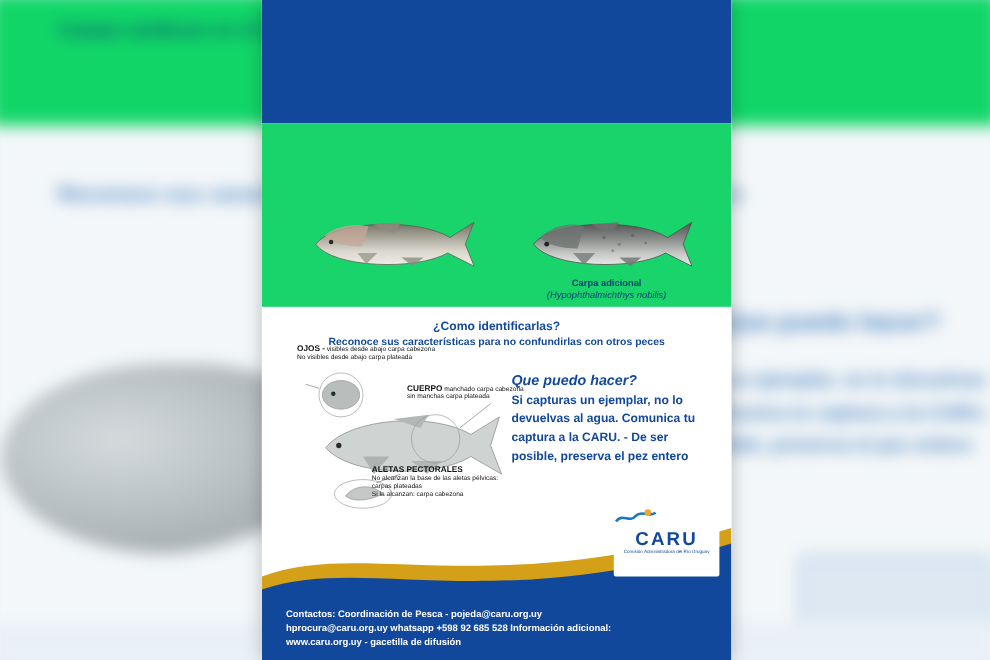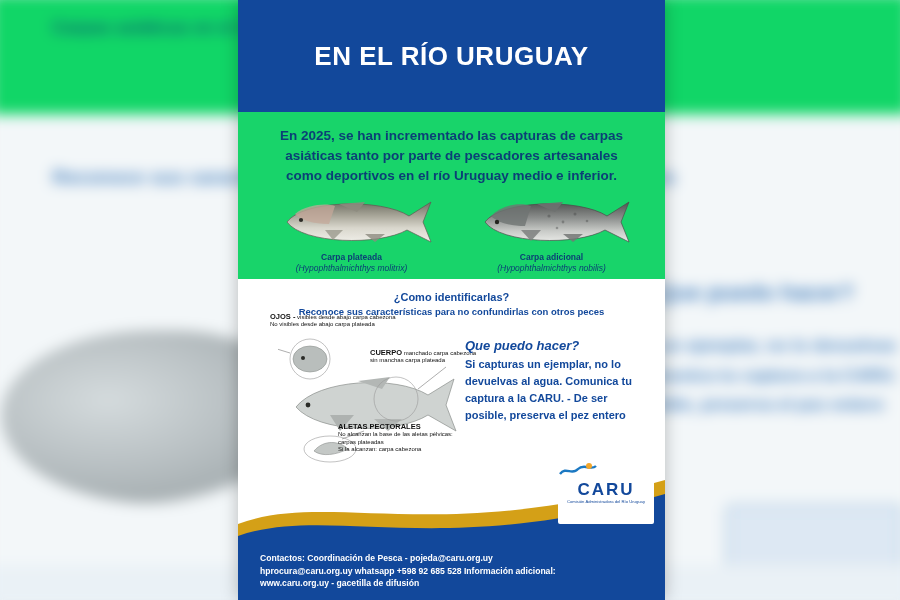--- a/index.html
+++ b/index.html
@@ -294,25 +294,23 @@
     <div class="bg-q">¿Que puedo hacer?</div>
     <div class="bg-para">Si capturas un ejemplar, no lo devuelvas al agua. Comunica tu captura a la CARU. - De ser posible, preserva el pez entero</div>
     <div class="bg-fish"></div>
     <div class="bg-fish2"></div>
     <div class="bg-bottom-band"></div>
   </div>
 
   <div id="poster">
 
     <div class="hdr">
-      <div class="l2">en el Río Uruguay</div>
     </div>
 
     <div class="green">
-      <div class="intro">En 2025, se han incrementado las capturas de carpas asiáticas tanto por parte de pescadores artesanales como deportivos en el río Uruguay medio e inferior.</div>
 
       <div class="fish-row">
 
         <div class="fish-card">
           <div class="fish-art">
             <svg width="166" height="62" viewBox="0 0 166 62">
               <defs>
                 <linearGradient id="sc" x1="0" y1="0" x2="0" y2="1">
                   <stop offset="0%" stop-color="#6f6f63"></stop>
                   <stop offset="35%" stop-color="#a9a79a"></stop>
@@ -320,24 +318,20 @@
                   <stop offset="100%" stop-color="#efeee8"></stop>
                 </linearGradient>
               </defs>
               <path d="M18 32 C34 10, 112 8, 140 26 L162 12 L154 32 L162 52 L138 40 C110 56, 34 54, 18 32 Z" fill="url(#sc)" stroke="#5d5c52" stroke-width="0.7"></path>
               <path d="M26 24 C38 14, 58 13, 66 16 L60 34 C44 34, 32 30, 26 24 Z" fill="#c4a89a" opacity="0.75"></path>
               <circle cx="32" cy="30" r="2.1" fill="#2c2b26"></circle>
               <path d="M70 14 L96 12 L88 22 Z" fill="#8d8b7f" opacity="0.85"></path>
               <path d="M96 44 L116 44 L106 52 Z" fill="#8d8b7f" opacity="0.8"></path>
               <path d="M56 40 L74 40 L64 50 Z" fill="#9b9a8d" opacity="0.8"></path>
             </svg>
-          </div>
-          <div class="fish-cap">
-            <div>Carpa plateada</div>
-            <div class="sci">(Hypophthalmichthys molitrix)</div>
           </div>
         </div>
 
         <div class="fish-card">
           <div class="fish-art">
             <svg width="166" height="62" viewBox="0 0 166 62">
               <defs>
                 <linearGradient id="bc" x1="0" y1="0" x2="0" y2="1">
                   <stop offset="0%" stop-color="#4f5150"></stop>
                   <stop offset="40%" stop-color="#8c8f8d"></stop>

